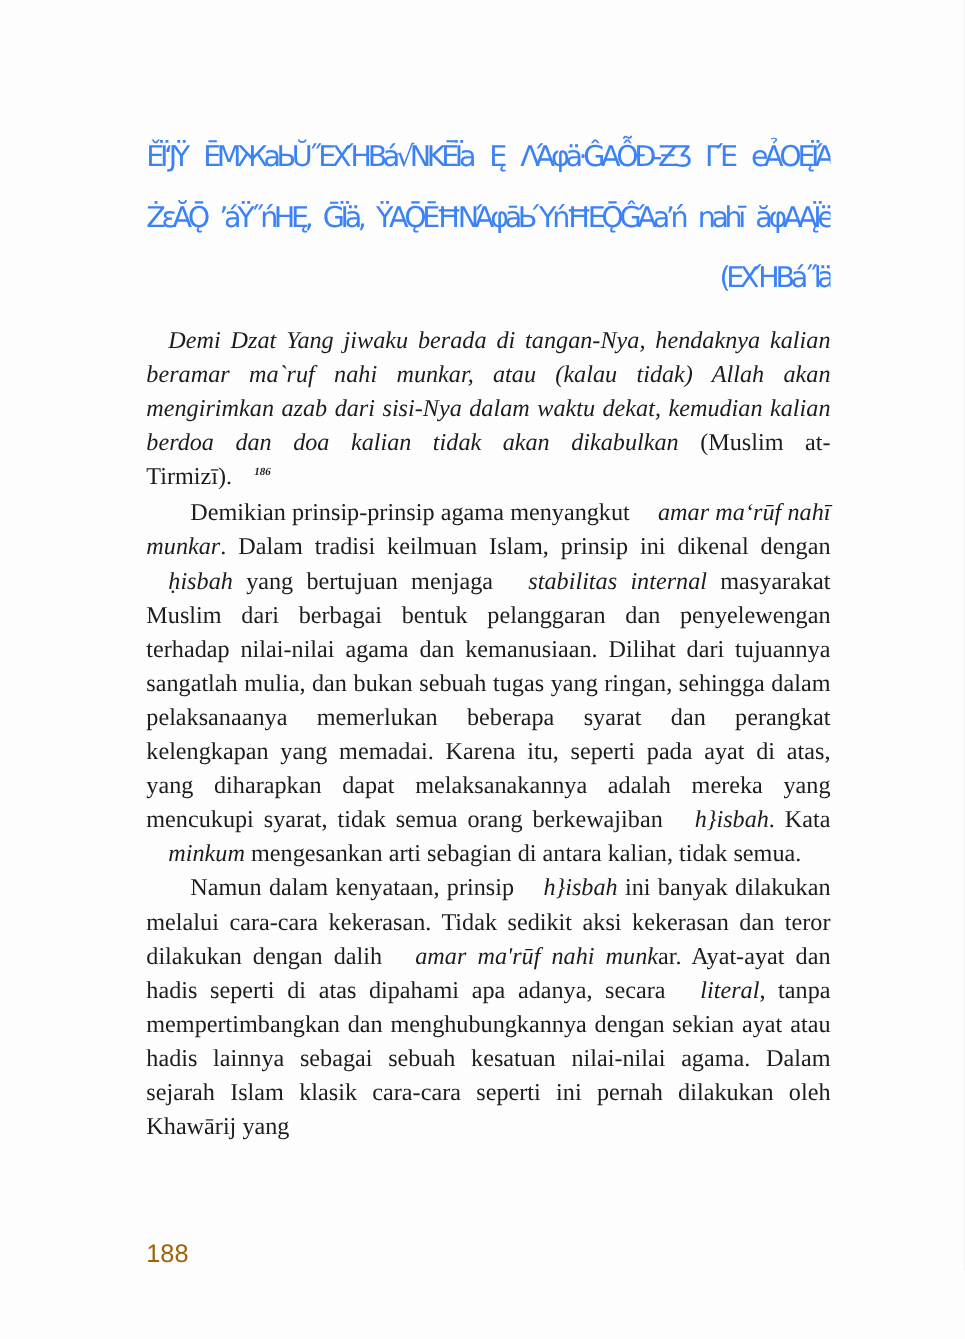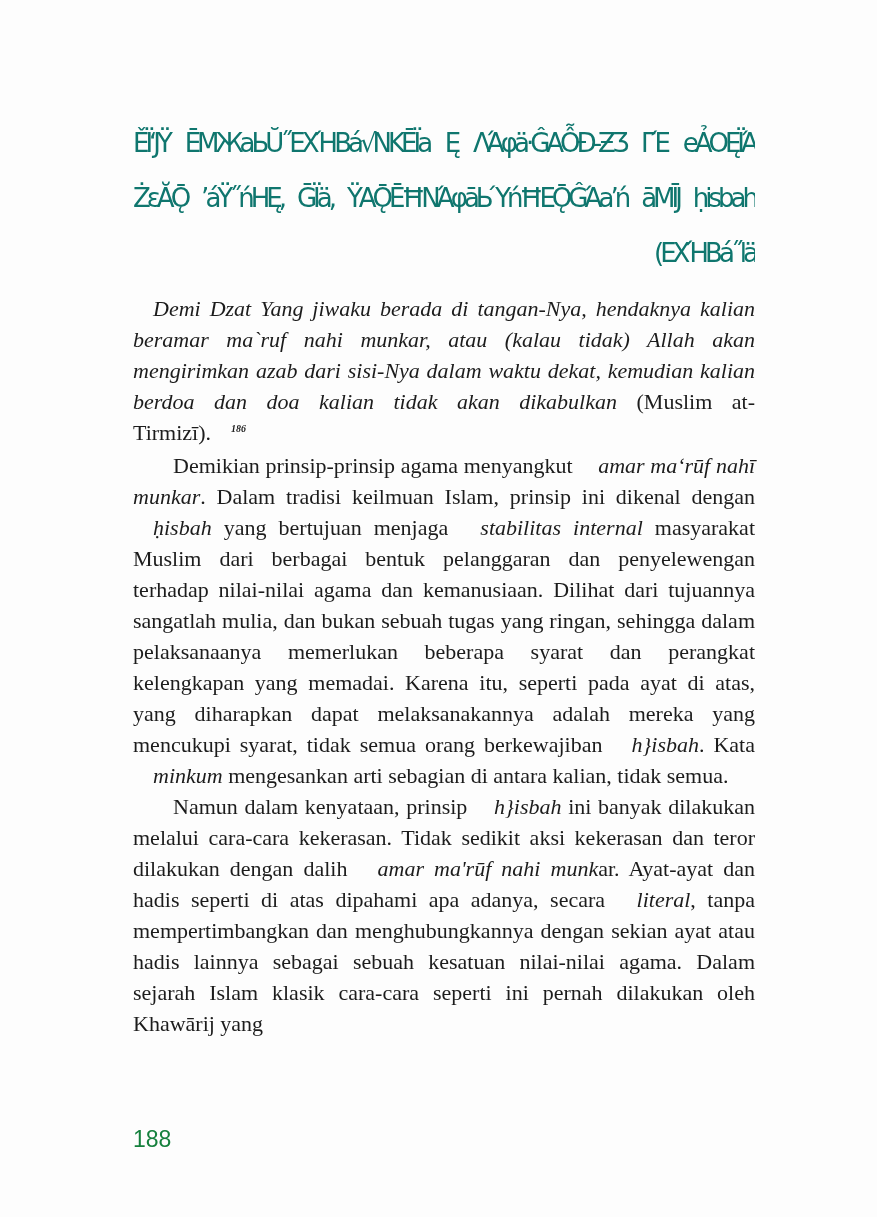--- a/index.html
+++ b/index.html
@@ -18,21 +18,21 @@
     width: 622px;
   }
   
   .arabic-block { margin-bottom: 12px; }
   .arabic-line {
     font-family: "DejaVu Sans", sans-serif;
     font-size: 26px;
     line-height: 55px;
     letter-spacing: -4px;
     word-spacing: 6px;
-    color: #0f766e;
+    color: #3b82f6;
     overflow: hidden;
     white-space: nowrap;
   }
   .arabic-line.fill { text-align: justify; text-align-last: justify; }
   .arabic-line.right { text-align: right; }
 
   
   .quote, .body {
     font-family: "Liberation Serif", "DejaVu Serif", serif;
     font-size: 22px;
@@ -48,32 +48,32 @@
     line-height: 0;
     vertical-align: super;
     font-weight: bold;
   }
   .page-number {
     position: absolute;
     left: 133px;
     top: 1126px;
     font-family: "Liberation Sans", "DejaVu Sans", sans-serif;
     font-size: 23px;
-    color: #15803d;
+    color: #a16207;
   }
 </style>
 </head>
 <body>
 
 <div class="page">
   <div class="content">
 
     <div class="arabic-block">
       <div class="arabic-line fill">ĚΪ‘JŸ ĒΜЖaЬŬ˝ЕΧΉВá√ΝΚĒΪa Ę ΛΆφä·ĜΑỖĐ-ƵƷ ΓΈ еẢΟĘΪΆ</div>
-      <div class="arabic-line fill">ŻεĂǬ ’áŸ˝ńНĘ, ḠΪä, ŸΑǬĒĦΝΆφāЬΎńĦΕǬĜΆa’ń āΜĪJ ḥisbah</div>
+      <div class="arabic-line fill">ŻεĂǬ ’áŸ˝ńНĘ, ḠΪä, ŸΑǬĒĦΝΆφāЬΎńĦΕǬĜΆa’ń nahī ăφΑĄΪë</div>
       <div class="arabic-line right">(ЕΧΉВá˝lä</div>
     </div>
 
     <p class="quote"><span class="it">Demi Dzat Yang jiwaku berada di tangan-Nya, hendaknya kalian beramar ma`ruf nahi munkar, atau (kalau tidak) Allah akan mengirimkan azab dari sisi-Nya dalam waktu dekat, kemudian kalian berdoa dan doa kalian tidak akan dikabulkan </span><span>(Muslim  at-Tirmizī).</span><sup class="it">186</sup></p>
 
     <p class="body"><span>Demikian prinsip-prinsip agama menyangkut </span><span class="it">amar maʻrūf nahī munkar</span><span>. Dalam tradisi keilmuan Islam, prinsip ini dikenal dengan </span><span class="it">ḥisbah</span><span> yang bertujuan menjaga </span><span class="it">stabilitas internal</span><span> masyarakat Muslim dari berbagai bentuk pelanggaran dan penyelewengan terhadap nilai-nilai agama dan kemanusiaan. Dilihat dari tujuannya sangatlah mulia, dan bukan sebuah tugas yang ringan, sehingga dalam pelaksanaanya memerlukan beberapa syarat dan perangkat kelengkapan yang memadai. Karena itu, seperti pada ayat di atas, yang diharapkan dapat melaksanakannya adalah mereka yang mencukupi syarat, tidak semua orang berkewajiban </span><span class="it">h}isbah</span><span>. Kata </span><span class="it">minkum</span><span> mengesankan arti sebagian di antara kalian, tidak semua.</span></p>
 
     <p class="body"><span>Namun dalam kenyataan, prinsip </span><span class="it">h}isbah</span><span> ini banyak dilakukan melalui cara-cara kekerasan. Tidak sedikit aksi kekerasan dan teror dilakukan dengan dalih </span><span class="it">amar ma'rūf nahi munk</span><span>ar. Ayat-ayat dan hadis seperti di atas dipahami apa adanya, secara </span><span class="it">literal</span><span>, tanpa mempertimbangkan dan menghubungkannya dengan sekian ayat atau hadis lainnya sebagai sebuah kesatuan nilai-nilai agama. Dalam sejarah Islam klasik cara-cara seperti ini pernah dilakukan oleh Khawārij yang</span></p>
 
   </div>

